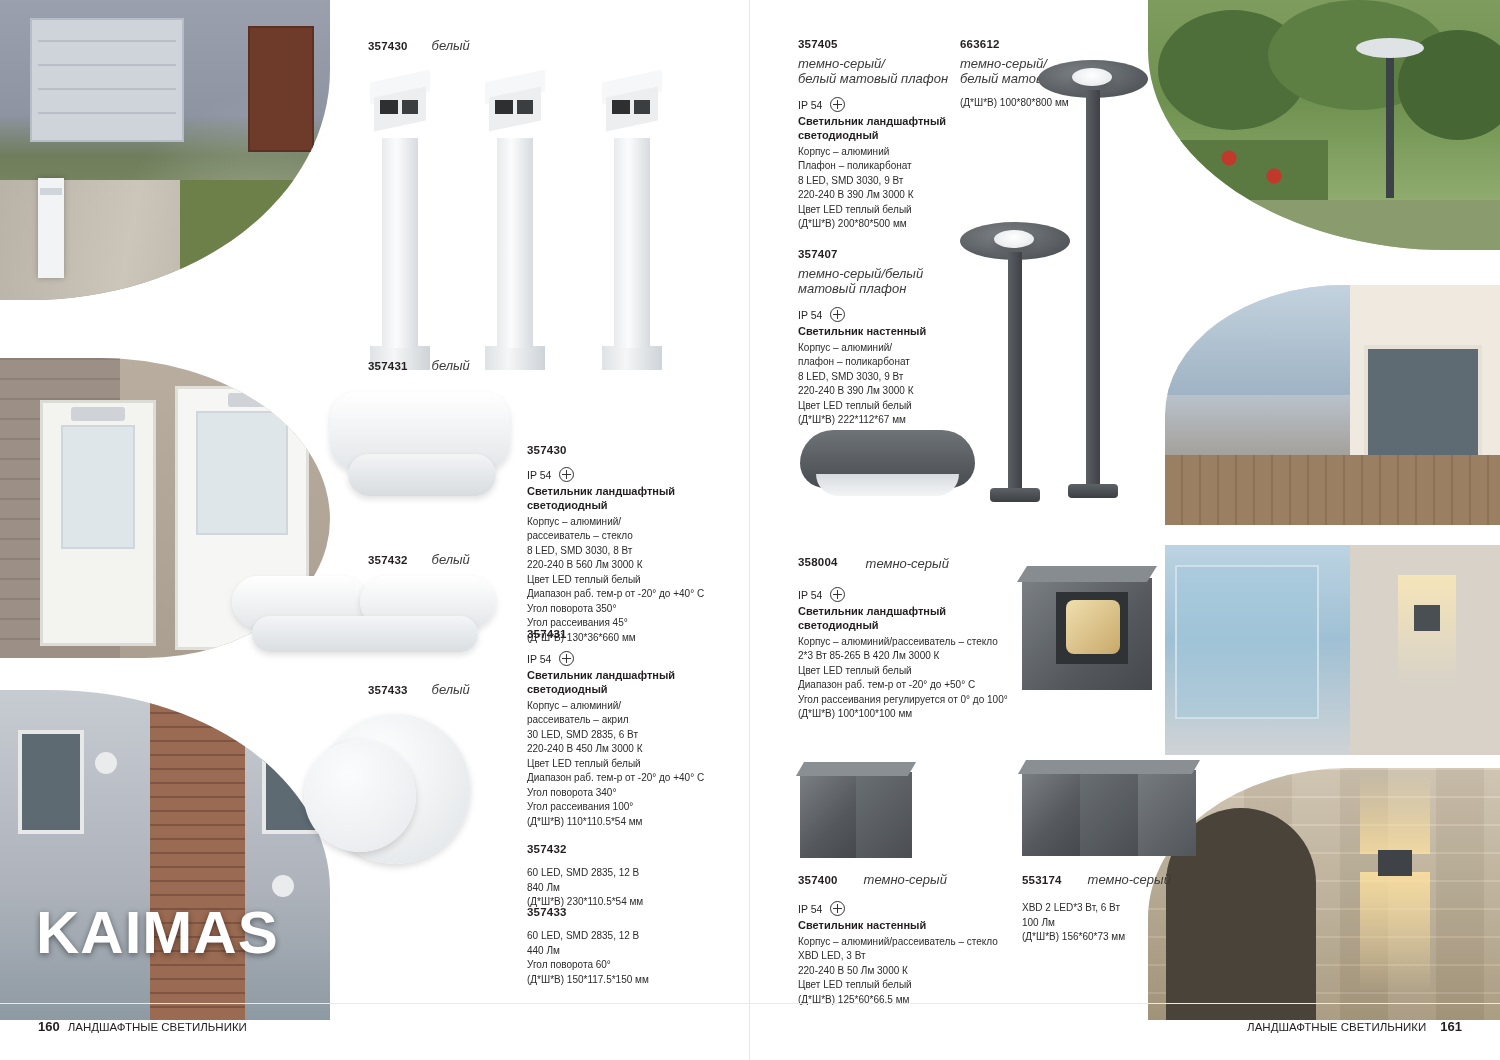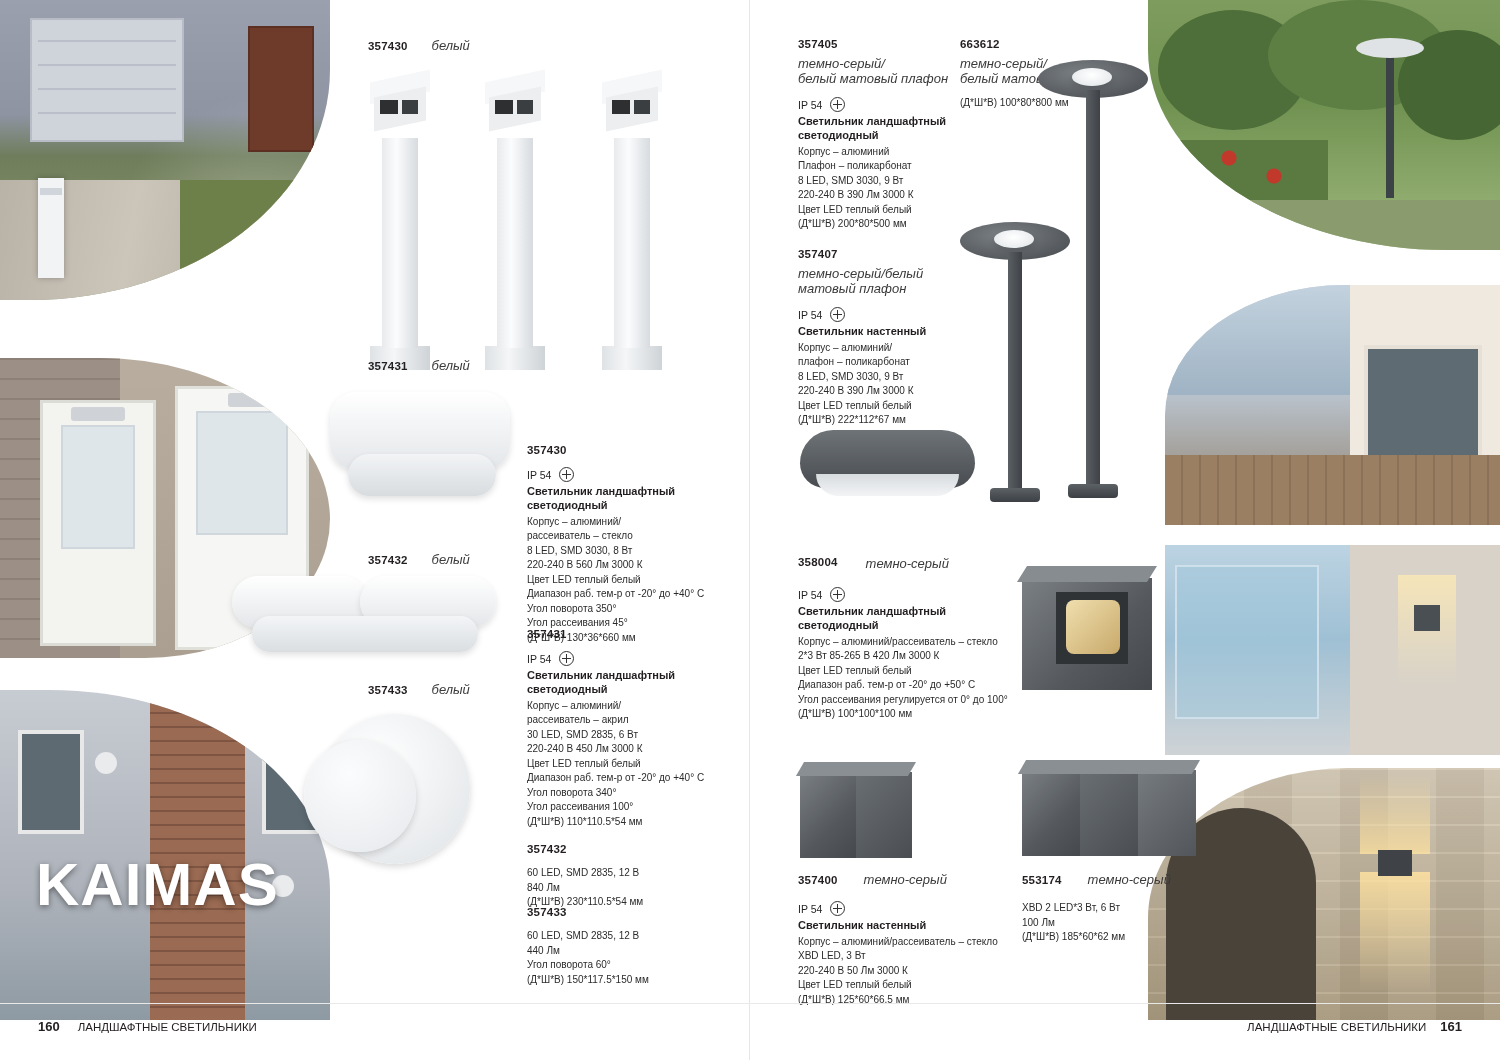--- a/index.html
+++ b/index.html
@@ -134,27 +134,27 @@
   .dg-pole{position:absolute;width:14px;background:linear-gradient(90deg,#5a5f63,#3e4246);}
   .dg-disc{position:absolute;border-radius:50%;background:radial-gradient(ellipse at 40% 35%,#7c8185,#44484c);}
 
   .cube{position:absolute;background:linear-gradient(135deg,#7b8084,#55595d 60%,#45494d);}
 
   
   .wm{position:absolute;left:510px;top:490px;font-size:40px;font-weight:bold;color:rgba(140,140,140,.35);
       letter-spacing:1px;white-space:nowrap;}
 
   
-  .kaimas{position:absolute;left:36px;top:850px;font-size:60px;font-weight:bold;color:#fff;
+  .kaimas{position:absolute;left:36px;top:898px;font-size:60px;font-weight:bold;color:#fff;
       letter-spacing:1px;text-shadow:0 2px 6px rgba(0,0,0,.45);font-family:"Liberation Sans",sans-serif;}
 
   
   .footer{position:absolute;bottom:26px;font-size:11.5px;color:#231f20;}
   .footer .num{font-weight:bold;font-size:13px;}
-  .footer-left{left:38px;display:flex;align-items:center;gap:18px;}
+  .footer-left{left:38px;display:flex;align-items:center;gap:8px;}
   .footer-right{right:38px;display:flex;align-items:center;gap:14px;}
   .footline{position:absolute;left:0;right:0;bottom:56px;height:1px;background:#e9e9e9;}
 </style>
 </head>
 <body>
 
 <div class="page">
 
   <div class="spread-gutter"></div>
 
@@ -458,21 +458,21 @@
 (Д*Ш*В) 125*60*66.5 мм</div>
   </div>
 
   <div class="abs" style="left:1022px;top:872px;width:200px;">
     <div style="display:flex;gap:26px;align-items:baseline;">
       <span class="code">553174</span>
       <span class="clr">темно-серый</span>
     </div>
     <div class="spec" style="margin-top:14px;">XBD 2 LED*3 Вт, 6 Вт
 100 Лм
-(Д*Ш*В) 185*60*62 мм</div>
+(Д*Ш*В) 156*60*73 мм</div>
   </div>
 
 
   <div class="footline"></div>
   <div class="footer footer-left">
     <span class="num">160</span>
     <span>ЛАНДШАФТНЫЕ СВЕТИЛЬНИКИ</span>
   </div>
   <div class="footer footer-right">
     <span>ЛАНДШАФТНЫЕ СВЕТИЛЬНИКИ</span>

